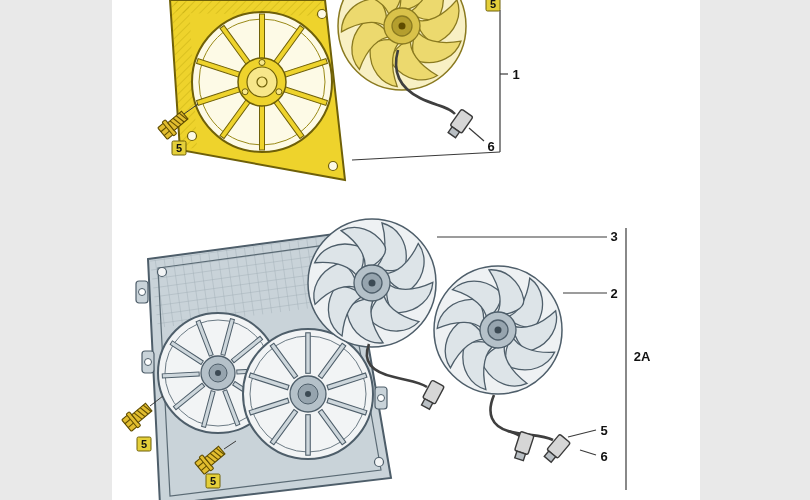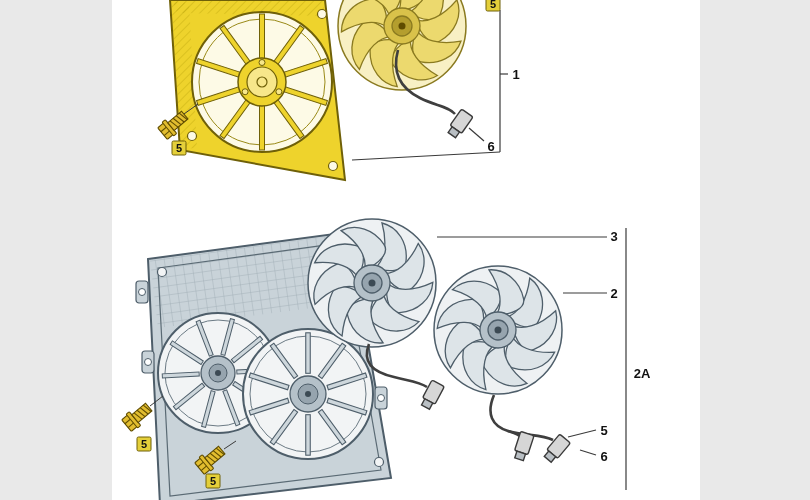--- a/index.html
+++ b/index.html
@@ -201,20 +201,20 @@
       </g>
     </svg>
 
     <div class="num boxed" style="left:493px;top:4px">5</div>
     <div class="num" style="left:516px;top:74px">1</div>
     <div class="num" style="left:491px;top:146px">6</div>
     <div class="num boxed" style="left:179px;top:148px">5</div>
 
     <div class="num" style="left:614px;top:236px">3</div>
     <div class="num" style="left:614px;top:293px">2</div>
-    <div class="num" style="left:642px;top:373px">2A</div>
+    <div class="num" style="left:642px;top:356px">2A</div>
     <div class="num" style="left:604px;top:430px">5</div>
     <div class="num" style="left:604px;top:456px">6</div>
     <div class="num boxed" style="left:144px;top:444px">5</div>
     <div class="num boxed" style="left:213px;top:481px">5</div>
 
   </div>
 </div>
 
 </body></html>

